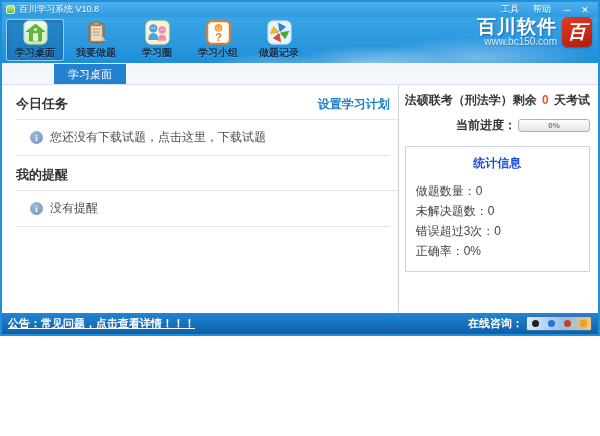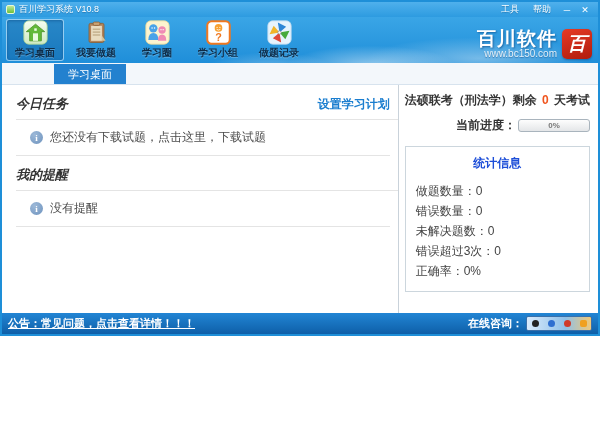--- a/index.html
+++ b/index.html
@@ -45,21 +45,21 @@
   .tool-btn.selected {
     background:rgba(8,70,130,.30);
     border:1px solid rgba(190,230,255,.75);
     box-shadow:inset 0 1px 3px rgba(0,40,90,.35);
   }
   .tool-icon { width:29px; height:29px; border-radius:5px; display:block; }
   .tool-label {
     font-size:10px; font-weight:bold; color:#0e2c48; margin-top:1px;
     text-shadow:0 1px 0 rgba(255,255,255,.25); white-space:nowrap;
   }
-  .brand { position:absolute; right:6px; top:12px; display:flex; align-items:center; }
+  .brand { position:absolute; right:6px; top:0; display:flex; align-items:center; }
   .brand-text { text-align:right; margin-right:5px; line-height:1; }
   .brand-name {
     color:#fff; font-size:19px; font-weight:bold; letter-spacing:1px;
     text-shadow:1px 1px 2px rgba(10,70,130,.65);
   }
   .brand-url { color:rgba(255,255,255,.85); font-size:10px; margin-top:1px; text-shadow:0 1px 1px rgba(10,70,130,.5); }
   .brand-logo {
     width:30px; height:30px; border-radius:5px;
     background:linear-gradient(160deg,#e63a24,#b01c0e);
     color:#fff; font-family:"Liberation Serif", serif; font-style:italic;
@@ -78,21 +78,21 @@
     background:#2381cf; color:#fff; font-size:11px;
     display:flex; align-items:center; justify-content:center; cursor:pointer;
   }
   
   .content { flex:1; display:flex; min-height:0; }
   .left-panel { flex:1; padding:0 0 0 14px; }
   .section-header {
     display:flex; align-items:flex-end; justify-content:space-between;
     padding:10px 8px 6px 0; border-bottom:1px solid #e4e4e4;
   }
-  .section-title { font-size:13px; font-weight:bold; color:#333;font-style:italic; }
+  .section-title { font-size:13px; font-weight:bold; color:#333; }
   .section-link { font-size:12px; font-weight:bold; color:#1b7ecf; text-decoration:none; cursor:pointer; }
   .info-row {
     display:flex; align-items:center; padding:9px 0 9px 14px;
     border-bottom:1px solid #e4e4e4; margin-right:8px;
   }
   .info-icon {
     width:13px; height:13px; border-radius:50%; flex:0 0 13px;
     background:radial-gradient(circle at 35% 30%,#9db9d8,#6e93be);
     color:#fff; font-size:9px; font-weight:bold; font-family:"Liberation Serif",serif;
     display:flex; align-items:center; justify-content:center; margin-right:7px;
@@ -268,21 +268,20 @@
         <span>天考试</span>
       </div>
       <div class="progress-line">
         <span class="progress-label">当前进度：</span>
         <span class="progress-bar">0%</span>
       </div>
 
       <div class="stats-box">
         <div class="stats-title">统计信息</div>
         <div class="stat-row"><span>做题数量：</span><span>0</span></div>
-        <div class="stat-row"><span>错误数量：</span><span>0</span></div>
         <div class="stat-row"><span>未解决题数：</span><span>0</span></div>
         <div class="stat-row"><span>错误超过3次：</span><span>0</span></div>
         <div class="stat-row"><span>正确率：</span><span>0%</span></div>
       </div>
     </div>
 
   </div>
 
   <div class="footer">
     <span class="announcement">公告：常见问题，点击查看详情！！！</span>

